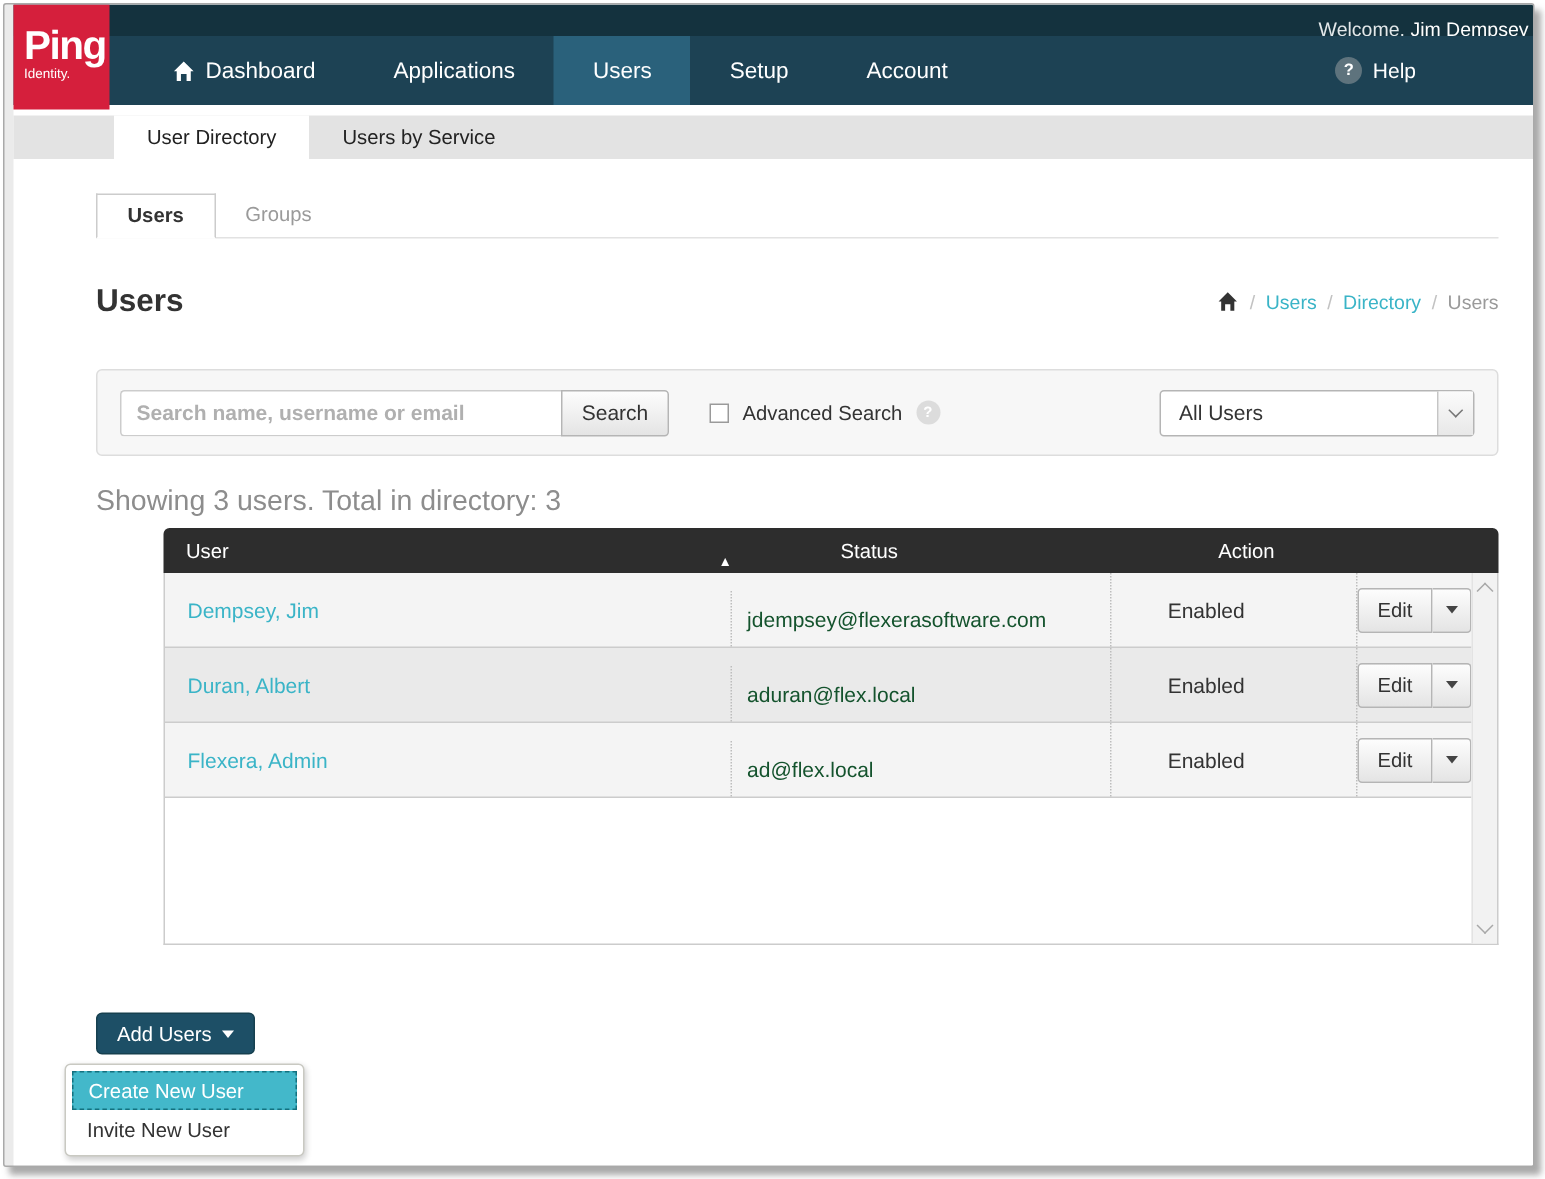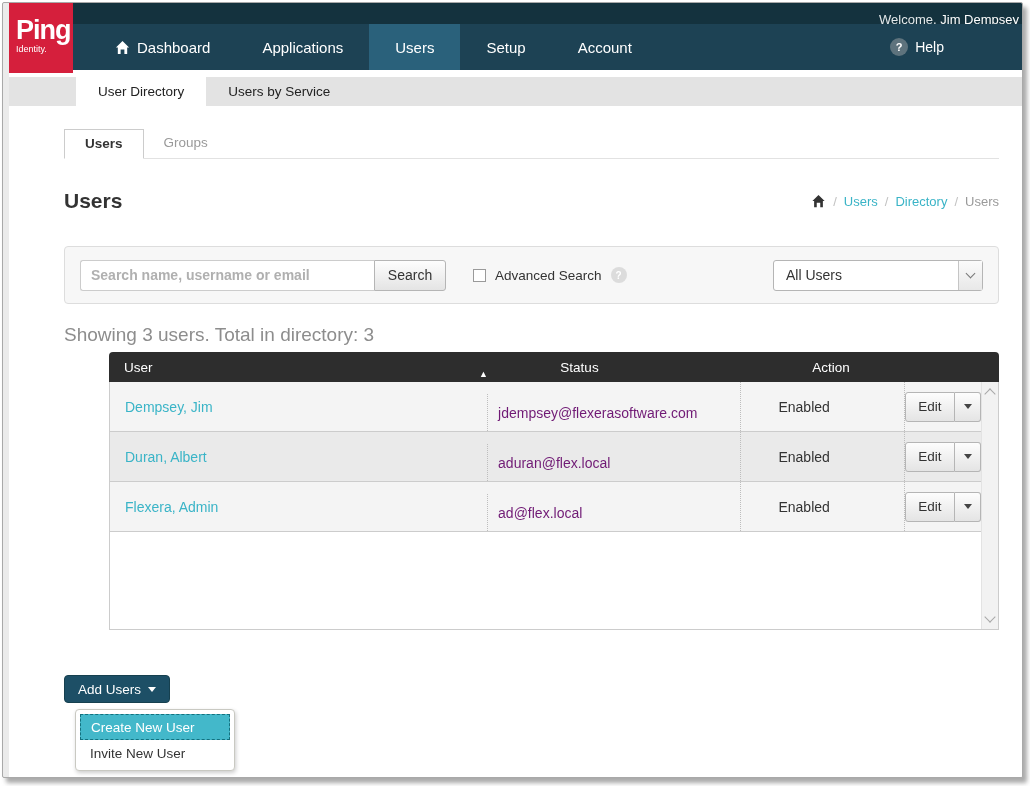--- a/index.html
+++ b/index.html
@@ -78,38 +78,38 @@
   .th-status { width:167px; text-align:center; }
   .th-action { flex:1; text-align:center; }
   .tbody { position:relative; border:1px solid #ccc; border-top:none; background:#fff; height:248px; }
   .rows { margin-right:17px; }
   .trow { height:50px; display:flex; align-items:center; border-bottom:1px solid #ccc; font-size:14px; }
   .trow:nth-child(odd) { background:#f4f4f4; }
   .trow:nth-child(even) { background:#eaeaea; }
   .td-user { width:387px; padding-left:15px; align-self:stretch; display:flex; align-items:center; }
   .td-user a { color:#3ab4c7; text-decoration:none; cursor:pointer; }
   .td-username,.td-status,.td-action { align-self:stretch; display:flex; align-items:center; border-left:1px dotted #bdbdbd; }
-  .td-username { width:260px; padding-left:10px; color:#701a75;margin-top:12px; }
+  .td-username { width:260px; padding-left:10px; color:#14532d;margin-top:12px; }
   .td-status { width:167px; padding-left:37px; color:#333; }
   .td-action { flex:1; justify-content:center; }
   .editgroup { display:flex; }
   .editbtn { height:30px; width:50px; border-radius:3px 0 0 3px; font-size:13.5px; }
   .editcaret { height:30px; width:26px; border-left:none; border-radius:0 3px 3px 0;
                display:flex; align-items:center; justify-content:center; }
   .caret-dn { width:0; height:0; border-left:4px solid transparent; border-right:4px solid transparent; border-top:5px solid #444; }
   .vscroll { position:absolute; right:0; top:0; bottom:0; width:17px; background:#f2f2f2; border-left:1px solid #e3e3e3; }
   .varrow { position:absolute; left:4px; width:8px; height:8px; border-right:1.5px solid #a8a8a8; border-bottom:1.5px solid #a8a8a8; }
   .varrow.up { top:8px; transform:rotate(-135deg); }
   .varrow.dn { bottom:8px; transform:rotate(45deg); }
 
   
   .addbtn { position:absolute; left:55px; top:672px; height:28px; padding:0 13px; background:#1d4f66; border:1px solid #16404f;
             border-radius:4px; color:#fff; font-size:13.5px; display:flex; align-items:center; gap:7px; cursor:pointer; }
   .addbtn .caret-dn { border-top-color:#fff; }
-  .menu { position:absolute; left:66px; top:706px; width:160px; background:#fff; border:1px solid #c9c9c2;
+  .menu { position:absolute; left:34px; top:706px; width:160px; background:#fff; border:1px solid #c9c9c2;
           border-radius:4px; box-shadow:1px 2px 4px rgba(0,0,0,.2); padding:4px; }
   .menuitem { height:26px; display:flex; align-items:center; padding:0 10px; font-size:13.5px; color:#333; cursor:pointer; }
   .menuitem.hl { background:#43b8ca; color:#fff; border:1px dashed #13717f; }
 </style>
 </head>
 <body>
 
 <div class="frame">
   <div class="page">
 

